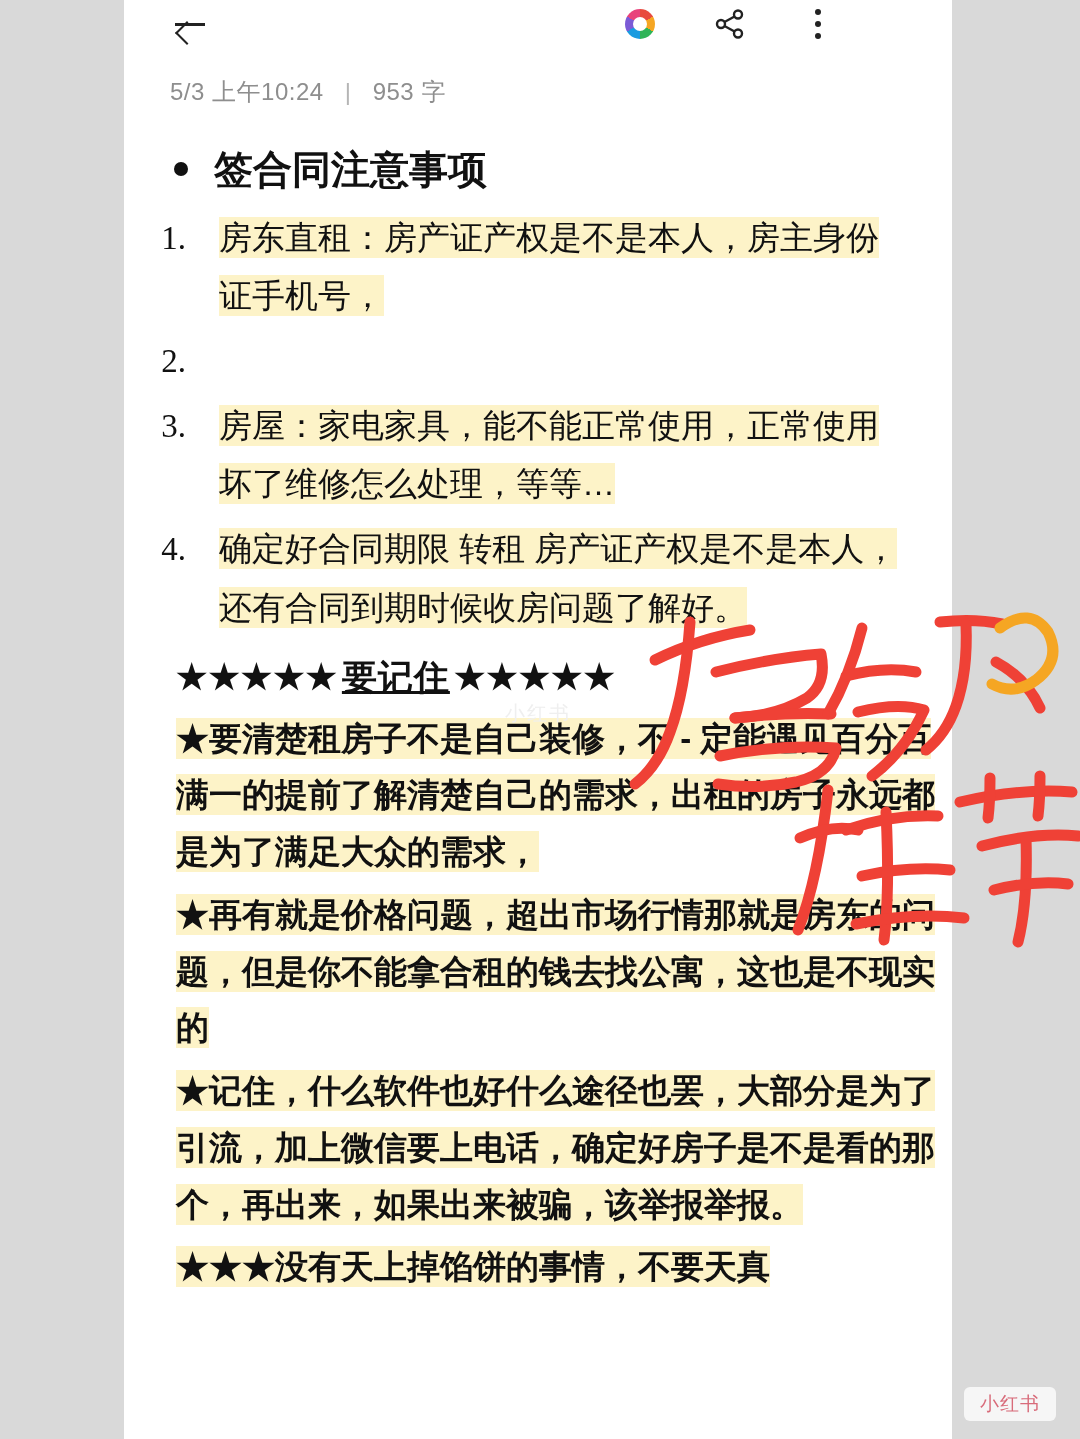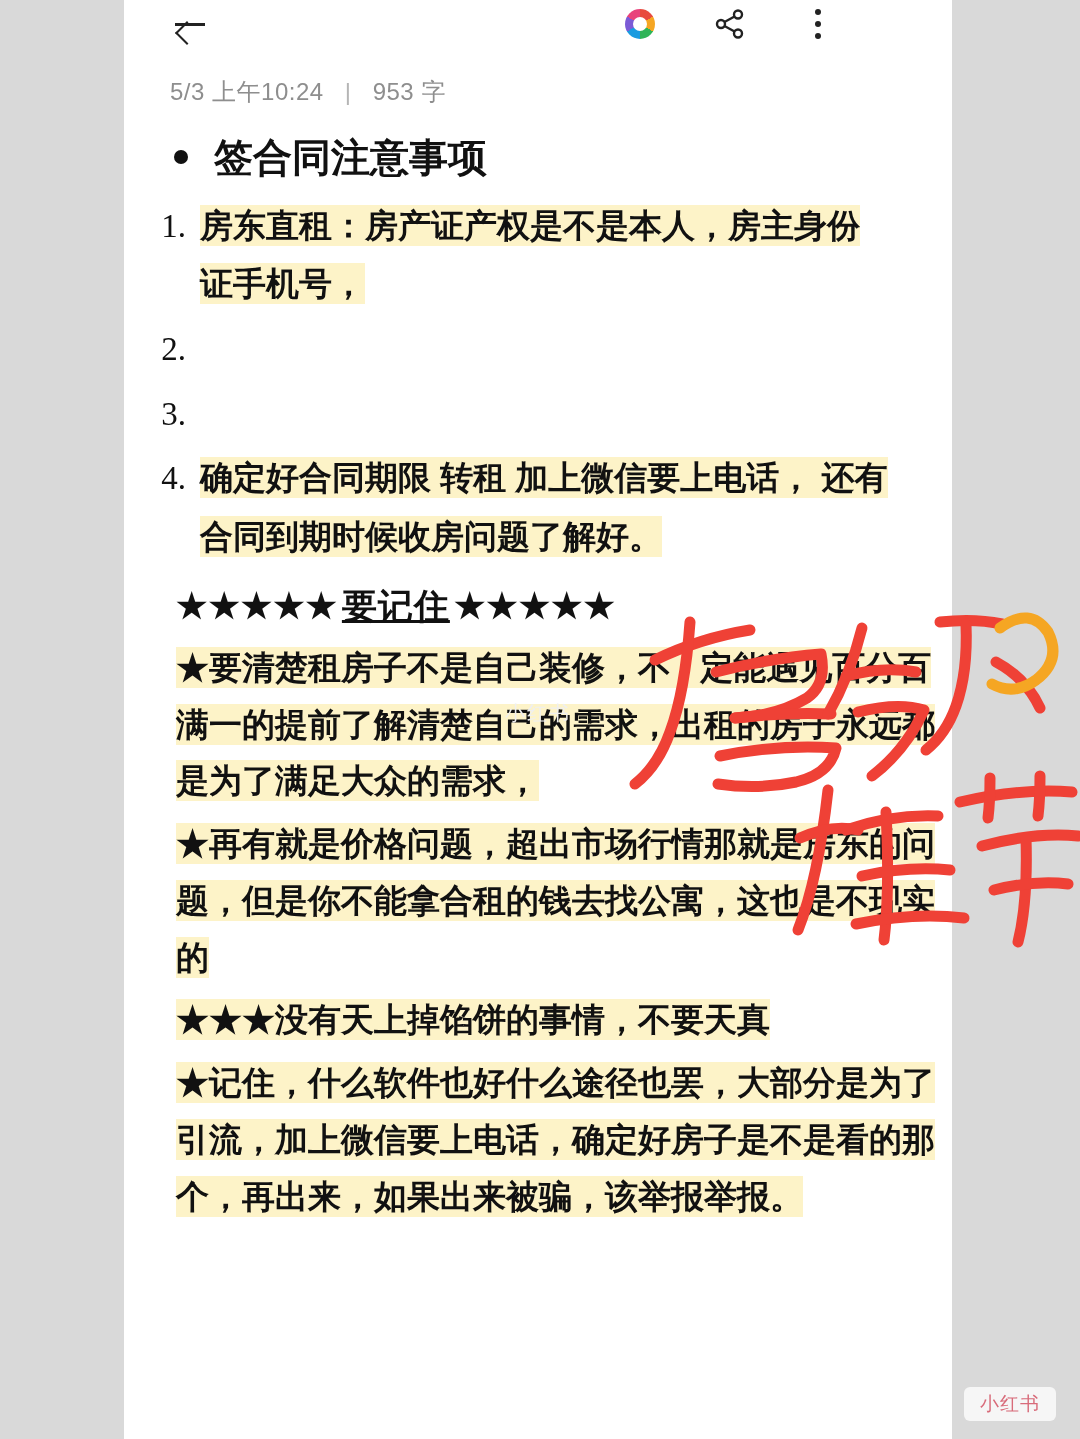--- a/index.html
+++ b/index.html
@@ -115,21 +115,21 @@
     color: #8e8e8e;
     letter-spacing: 0.5px;
     white-space: nowrap;
   }
   #meta .sep { margin: 0 14px; color: #b5b5b5; }
 
   
   #content {
     position: absolute;
     left: 124px;
-    top: 118px;
+    top: 130px;
     width: 904px;
   }
 
   .hl {
     background: #fdf3c8;
     box-decoration-break: clone;
     -webkit-box-decoration-break: clone;
     padding: 2px 0;
   }
 
@@ -172,24 +172,25 @@
     flex: 0 0 auto;
     text-align: right;
     padding-right: 14px;
     font-size: 33px;
     color: #111;
     line-height: 1.78;
     font-family: "Liberation Serif", serif;
   }
   .li-text {
     font-size: 33px;
-    font-weight: bold;
+    font-weight: normal;
     color: #111;
     line-height: 1.78;
     max-width: 690px;
+    margin-left: 19px;
   }
 
   
   .stars-heading {
     margin: 16px 0 10px 52px;
     font-size: 35px;
     color: #111;
     font-weight: bold;
     letter-spacing: 1px;
     display: flex;
@@ -293,37 +294,38 @@
     <ol class="numbered">
       <li>
         <span class="num">1.</span>
         <span class="li-text"><span class="hl">房东直租：房产证产权是不是本人，房主身份证手机号，</span></span>
       </li>
       <li>
         <span class="num">2.</span>
       </li>
       <li>
         <span class="num">3.</span>
+        <span class="li-text"><span class="hl">房屋：家电家具，能不能正常使用，正常使用坏了维修怎么处理，等等…</span></span>
       </li>
       <li>
         <span class="num">4.</span>
-        <span class="li-text"><span class="hl">确定好合同期限 转租 加上微信要上电话， 还有合同到期时候收房问题了解好。</span></span>
+        <span class="li-text"><span class="hl">确定好合同期限 转租 房产证产权是不是本人， 还有合同到期时候收房问题了解好。</span></span>
       </li>
     </ol>
 
     <div class="stars-heading">
       <span>★★★★★</span>
       <span class="kw">要记住</span>
       <span>★★★★★</span>
     </div>
 
     <p class="para"><span class="hl">★要清楚租房子不是自己装修，不 - 定能遇见百分百满一的提前了解清楚自己的需求，出租的房子永远都是为了满足大众的需求，</span></p>
     <p class="para"><span class="hl">★再有就是价格问题，超出市场行情那就是房东的问题，但是你不能拿合租的钱去找公寓，这也是不现实的</span></p>
+    <p class="para"><span class="hl">★记住，什么软件也好什么途径也罢，大部分是为了引流，加上微信要上电话，确定好房子是不是看的那个，再出来，如果出来被骗，该举报举报。</span></p>
     <p class="para"><span class="hl">★★★没有天上掉馅饼的事情，不要天真</span></p>
-    <p class="para"><span class="hl">★记住，什么软件也好什么途径也罢，大部分是为了引流，加上微信要上电话，确定好房子是不是看的那个，再出来，如果出来被骗，该举报举报。</span></p>
 
   </div>
 
   <div id="watermark-center">小红书</div>
   <div id="watermark-br">小红书</div>
 
   <svg id="handwriting" viewBox="0 0 1080 1439">
     <g fill="none" stroke="#ef4136" stroke-width="11" stroke-linecap="round" stroke-linejoin="round">
 
       <path d="M655 660 q 45 -22 95 -30"></path>

